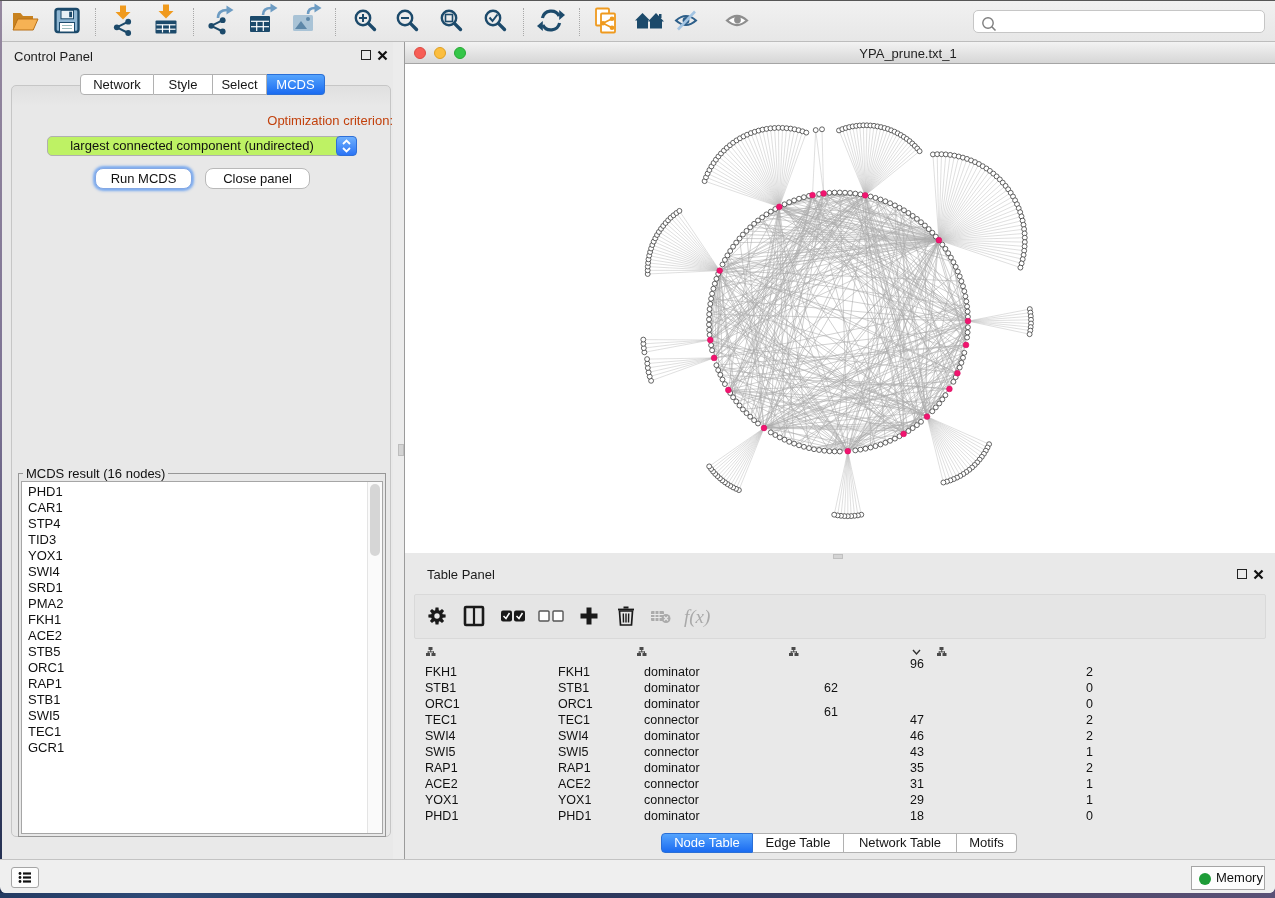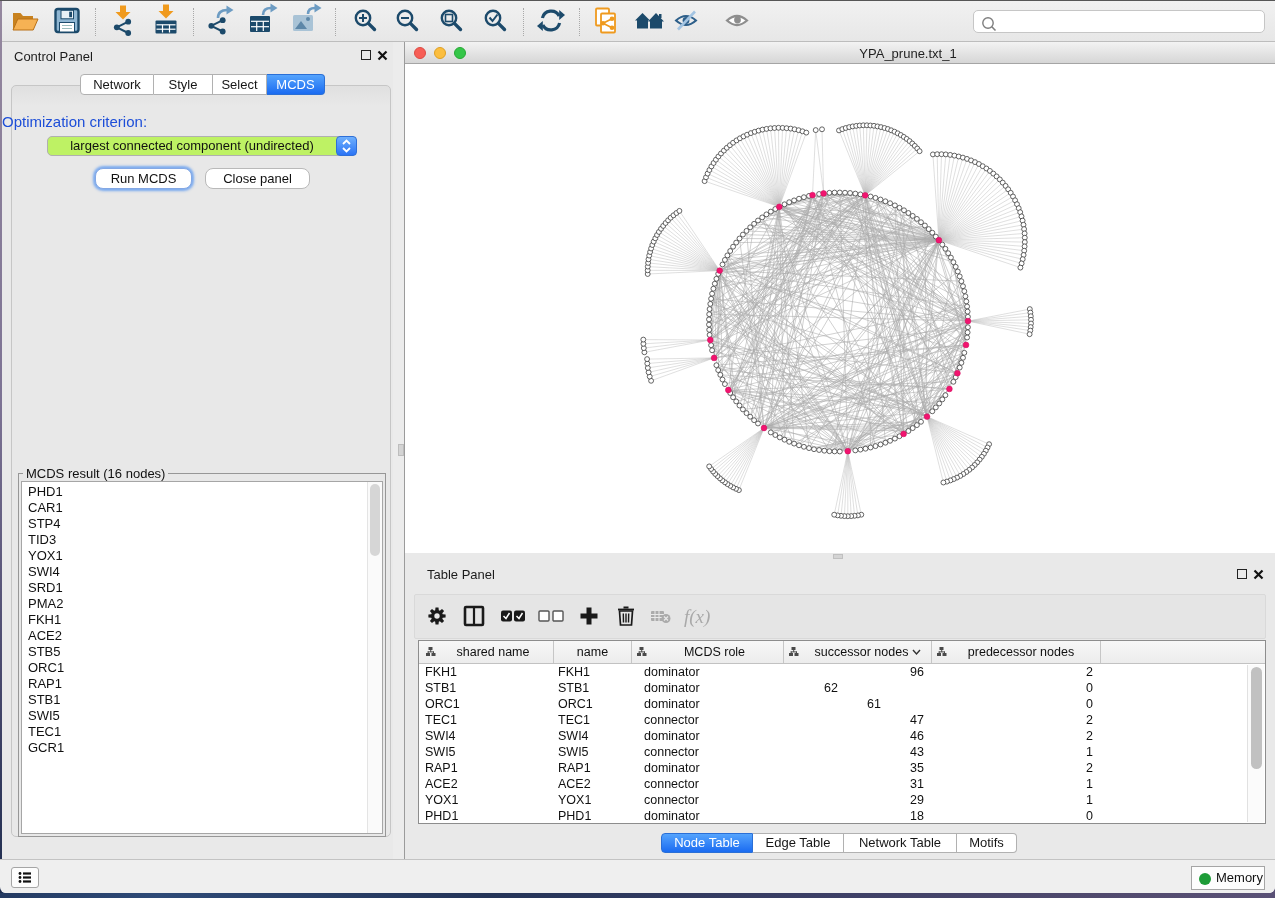--- a/index.html
+++ b/index.html
@@ -14,21 +14,21 @@
   border:1px solid #c6c6c6; border-radius:5px; }
 .leftstrip { position:absolute; left:0; top:1px; width:2px; height:892px;
   background:linear-gradient(#95889f,#7d7394 45%,#4a4a6e 75%,#1e2c4e); }
 .cpanel { position:absolute; left:2px; top:42px; width:391px; height:817px; background:#e9e9e9; }
 .ptitle { position:absolute; font-size:13px; color:#1c1c1c; }
 .floatico { position:absolute; width:10px; height:10px; border:1.5px solid #222; }
 .tab { position:absolute; top:32px; height:21px; background:#fff; border:1px solid #b1b1b1;
   font-size:13px; text-align:center; line-height:19px; color:#161616; }
 .tabpane { position:absolute; left:9px; top:43px; width:380px; height:752px;
   background:linear-gradient(#e0e0e0, #e8e8e8 20px); border:1px solid #c6c6c6; border-radius:5px; }
-.optlabel { position:absolute; left:0; top:71px; width:391px; text-align:left; font-size:15px; color:#1d4ed8; }
+.optlabel { position:absolute; left:0; top:71px; width:391px; text-align:right; font-size:13px; color:#c2410c; }
 .dropdown { position:absolute; left:45px; top:94px; width:310px; height:20px; background:#bef264;
   border:1px solid #b0b0b0; border-radius:5px; }
 .dropdown .txt { position:absolute; left:0; top:0; width:288px; text-align:center; font-size:13px; line-height:18px; color:#111; }
 .stepper { position:absolute; right:-1px; top:-1px; width:21px; height:20px; border-radius:4px;
   background:linear-gradient(#6fb0fd,#2b74f5); border:1px solid #2e6fd8; }
 .btn { position:absolute; top:126px; height:21px; background:#fff; border:1px solid #b9b9b9;
   border-radius:8px; font-size:13px; text-align:center; line-height:19px; color:#111; }
 .mcdsgroup { position:absolute; left:16px; top:431px; width:368px; height:364px;
   border:1px solid #979797; }
 .mcdslegend { position:absolute; left:4px; top:-8px; background:#e8e8e8; padding:0 3px; font-size:13px; color:#111;}
@@ -1100,42 +1100,20 @@
     <div class="hgrip"></div>
   </div>
 
 <div class="tpanel">
   <div class="ptitle" style="left:22px;top:7px">Table Panel</div>
   <div class="floatico" style="left:832px;top:9px"></div>
   <svg class="abs" style="left:847px;top:8px" width="14" height="14">
       <path d="M2.5 2.5 L10.5 10.5 M10.5 2.5 L2.5 10.5" stroke="#111" stroke-width="2.2"></path>
     </svg>
   <div style="position:absolute;left:9px;top:34px;width:852px;height:45px;background:#e5e5e5;border:1px solid #d9d9d9;border-radius:2px"></div>
-  <div class="table">
-    <div class="thead">
-      <div class="hcell" style="left:0;width:135px">
-          <div class="lbl" style="padding-left:14px">shared name</div>
-        </div>
-      <div class="hcell" style="left:135px;width:78px">
-          <div class="lbl">name</div>
-        </div>
-      <div class="hcell" style="left:213px;width:152px">
-          <div class="lbl" style="padding-left:14px">MCDS role</div>
-        </div>
-      <div class="hcell" style="left:365px;width:148px">
-          <div class="lbl" style="padding-left:8px">successor nodes</div>
-        </div>
-      <div class="hcell" style="left:513px;width:169px">
-          <div class="lbl" style="padding-left:10px">predecessor nodes</div>
-        </div>
-    </div>
-    <div class="tscroll">
-        <div class="tthumb"></div>
-      </div>
-  </div>
   <svg class="abs" style="left:0;top:0" width="870" height="299" viewBox="405 560 870 299">
       <g transform="translate(437.0,616.0)">
         <path d="M-1.5 -8.6 L1.5 -8.6 L1.8 -5.7 L2.8 -5.3 L5.0 -7.1 L7.1 -5.0 L5.3 -2.8 L5.7 -1.8 L8.6 -1.5 L8.6 1.5 L5.7 1.8 L5.3 2.8 L7.1 5.0 L5.0 7.1 L2.8 5.3 L1.8 5.7 L1.5 8.6 L-1.5 8.6 L-1.8 5.7 L-2.8 5.3 L-5.0 7.1 L-7.1 5.0 L-5.3 2.8 L-5.7 1.8 L-8.6 1.5 L-8.6 -1.5 L-5.7 -1.8 L-5.3 -2.8 L-7.1 -5.0 L-5.0 -7.1 L-2.8 -5.3 L-1.8 -5.7 Z" fill="#1a1a1a"></path>
         <circle cx="0" cy="0" r="2.7" fill="#e9e9e9"></circle>
       </g>
       <g transform="translate(474.0,616.0)">
         <rect x="-9" y="-9" width="18" height="18" rx="1" fill="none" stroke="#1a1a1a" stroke-width="2.6"></rect>
         <line x1="0" y1="-9" x2="0" y2="9" stroke="#1a1a1a" stroke-width="2.2"></line>
       </g>
       <g transform="translate(513.0,616.0)">
@@ -1206,31 +1184,31 @@
         <rect x="4.2" y="3" width="1" height="2"></rect>
         <rect x="1.7" y="4.4" width="6" height="1"></rect>
         <rect x="1.7" y="4.4" width="1" height="2"></rect>
         <rect x="7" y="4.4" width="1" height="2"></rect>
       </g>
       <path d="M913 650 L916.5 654 L920 650" fill="none" stroke="#333" stroke-width="1.4"></path>
     </svg>
   <div class="row" style="left:20px;top:104px">FKH1</div>
     <div class="row" style="left:153px;top:104px">FKH1</div>
     <div class="row" style="left:239px;top:104px">dominator</div>
-    <div class="row" style="left:419px;top:104px;width:100px;text-align:right">96</div>
+    <div class="row" style="left:419px;top:96px;width:100px;text-align:right">96</div>
     <div class="row" style="left:588px;top:104px;width:100px;text-align:right">2</div>
     <div class="row" style="left:20px;top:120px">STB1</div>
     <div class="row" style="left:153px;top:120px">STB1</div>
     <div class="row" style="left:239px;top:120px">dominator</div>
     <div class="row" style="left:419px;top:120px;width:100px;text-align:left">62</div>
     <div class="row" style="left:588px;top:120px;width:100px;text-align:right">0</div>
     <div class="row" style="left:20px;top:136px">ORC1</div>
     <div class="row" style="left:153px;top:136px">ORC1</div>
     <div class="row" style="left:239px;top:136px">dominator</div>
-    <div class="row" style="left:419px;top:136px;width:100px;text-align:center">61</div>
+    <div class="row" style="left:419px;top:144px;width:100px;text-align:left">61</div>
     <div class="row" style="left:588px;top:136px;width:100px;text-align:right">0</div>
     <div class="row" style="left:20px;top:152px">TEC1</div>
     <div class="row" style="left:153px;top:152px">TEC1</div>
     <div class="row" style="left:239px;top:152px">connector</div>
     <div class="row" style="left:419px;top:152px;width:100px;text-align:right">47</div>
     <div class="row" style="left:588px;top:152px;width:100px;text-align:right">2</div>
     <div class="row" style="left:20px;top:168px">SWI4</div>
     <div class="row" style="left:153px;top:168px">SWI4</div>
     <div class="row" style="left:239px;top:168px">dominator</div>
     <div class="row" style="left:419px;top:168px;width:100px;text-align:right">46</div>

